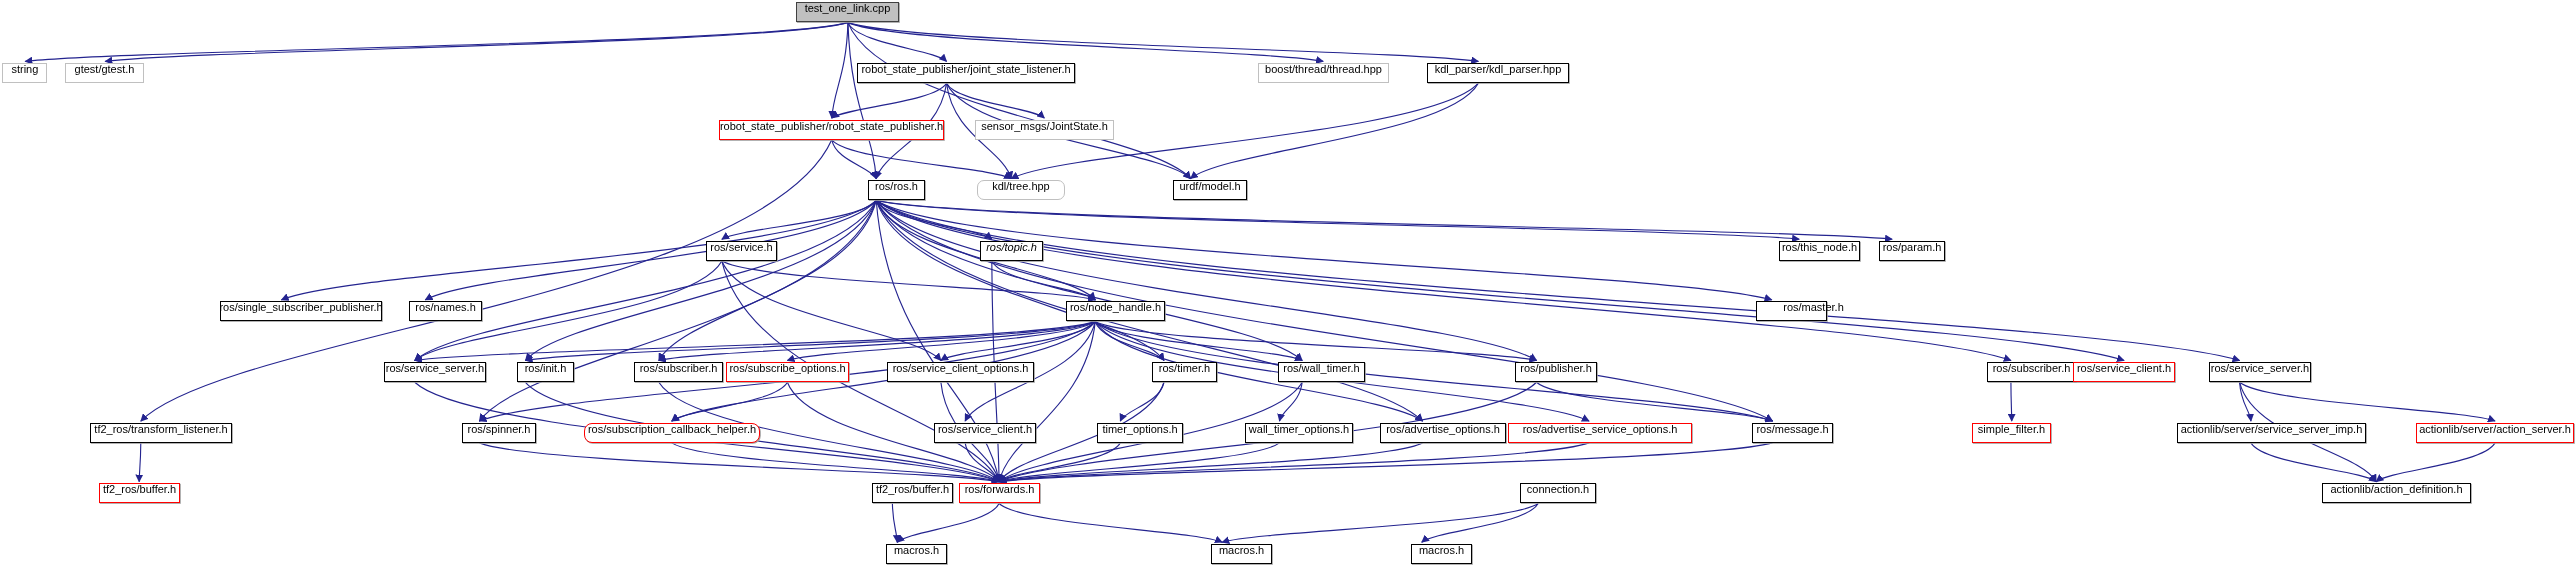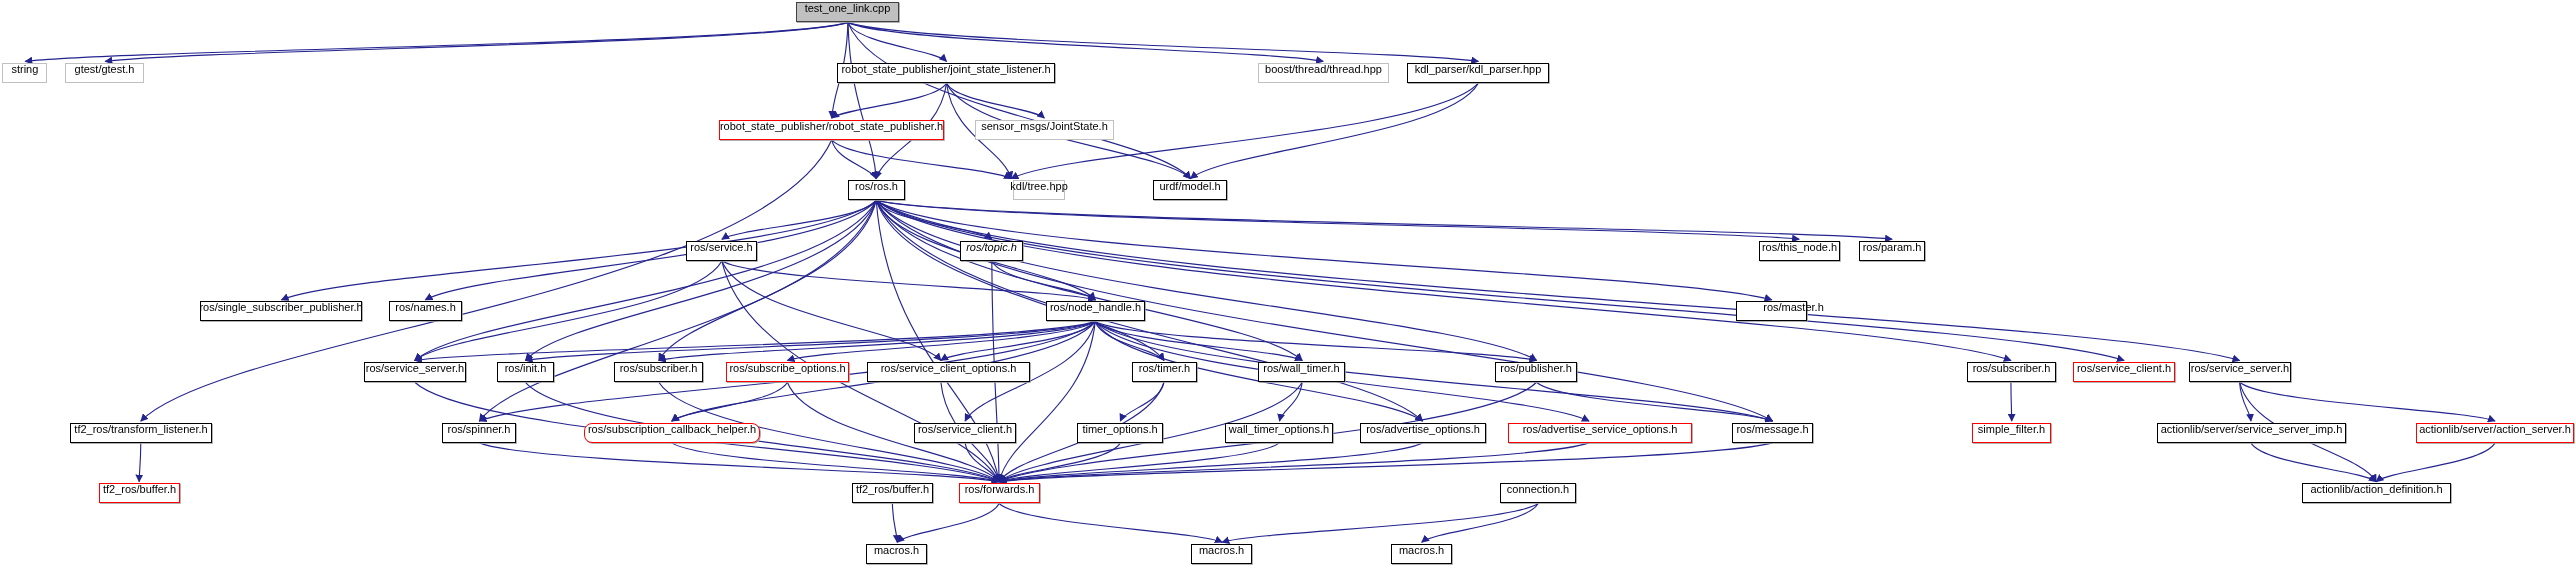--- a/index.html
+++ b/index.html
@@ -20,21 +20,21 @@
     color:#000000;
     display:flex;
     justify-content:center;
     white-space:nowrap;
     line-height:1;
     letter-spacing:0px;
     height:20px;
     font-size:11px;
     box-shadow:0.8px 0.8px 0 0 #a0a0a0;
   }
-  .node.dark   { border:0.8px solid #000000; }
+  .node.dark   { border:0.8px solid #000000;margin-left:20px; }
   .node.red    { border:1.6px solid #ff0000; }
   .node.root   { background:#c0c0c0; border:0.8px solid #404040; }
   .node.plain  { border:0.8px solid #c0c0c0; box-shadow:none; }
 </style>
 </head>
 <body>
 
 <div id="graph">
   <svg id="edges" viewBox="0 0 3187 709" xmlns="http://www.w3.org/2000/svg">
     <defs>
@@ -158,21 +158,21 @@
       </div>
       <div class="node red" style="left: 719px; top: 120px; width: 225px;">
         <span>robot_state_publisher/robot_state_publisher.h</span>
       </div>
       <div class="node plain" style="left: 975px; top: 120px; width: 139px;">
         <span>sensor_msgs/JointState.h</span>
       </div>
       <div class="node dark" style="left: 848px; top: 180px; width: 57px;">
         <span>ros/ros.h</span>
       </div>
-      <div class="node plain" style="left: 1013px; top: 180px; width: 52px;">
+      <div class="node plain" style="left: 977px; top: 180px; width: 88px; border-radius: 7px;">
         <span>kdl/tree.hpp</span>
       </div>
       <div class="node dark" style="left: 1153px; top: 180px; width: 74px;">
         <span>urdf/model.h</span>
       </div>
       <div class="node dark" style="left: 686px; top: 241px; width: 71px;">
         <span>ros/service.h</span>
       </div>
       <div class="node dark" style="left: 960px; top: 241px; width: 63px; font-style: italic;">
         <span>ros/topic.h</span>
@@ -200,21 +200,21 @@
       </div>
       <div class="node dark" style="left: 497px; top: 362px; width: 57px;">
         <span>ros/init.h</span>
       </div>
       <div class="node dark" style="left: 614px; top: 362px; width: 89px;">
         <span>ros/subscriber.h</span>
       </div>
       <div class="node red" style="left: 726px; top: 362px; width: 123px;">
         <span>ros/subscribe_options.h</span>
       </div>
-      <div class="node dark" style="left: 867px; top: 362px; width: 163px;">
+      <div class="node dark" style="left: 867px; top: 362px; width: 147px;">
         <span>ros/service_client_options.h</span>
       </div>
       <div class="node dark" style="left: 1132px; top: 362px; width: 65px;">
         <span>ros/timer.h</span>
       </div>
       <div class="node dark" style="left: 1258px; top: 362px; width: 87px;">
         <span>ros/wall_timer.h</span>
       </div>
       <div class="node dark" style="left: 1495px; top: 362px; width: 82px;">
         <span>ros/publisher.h</span>

